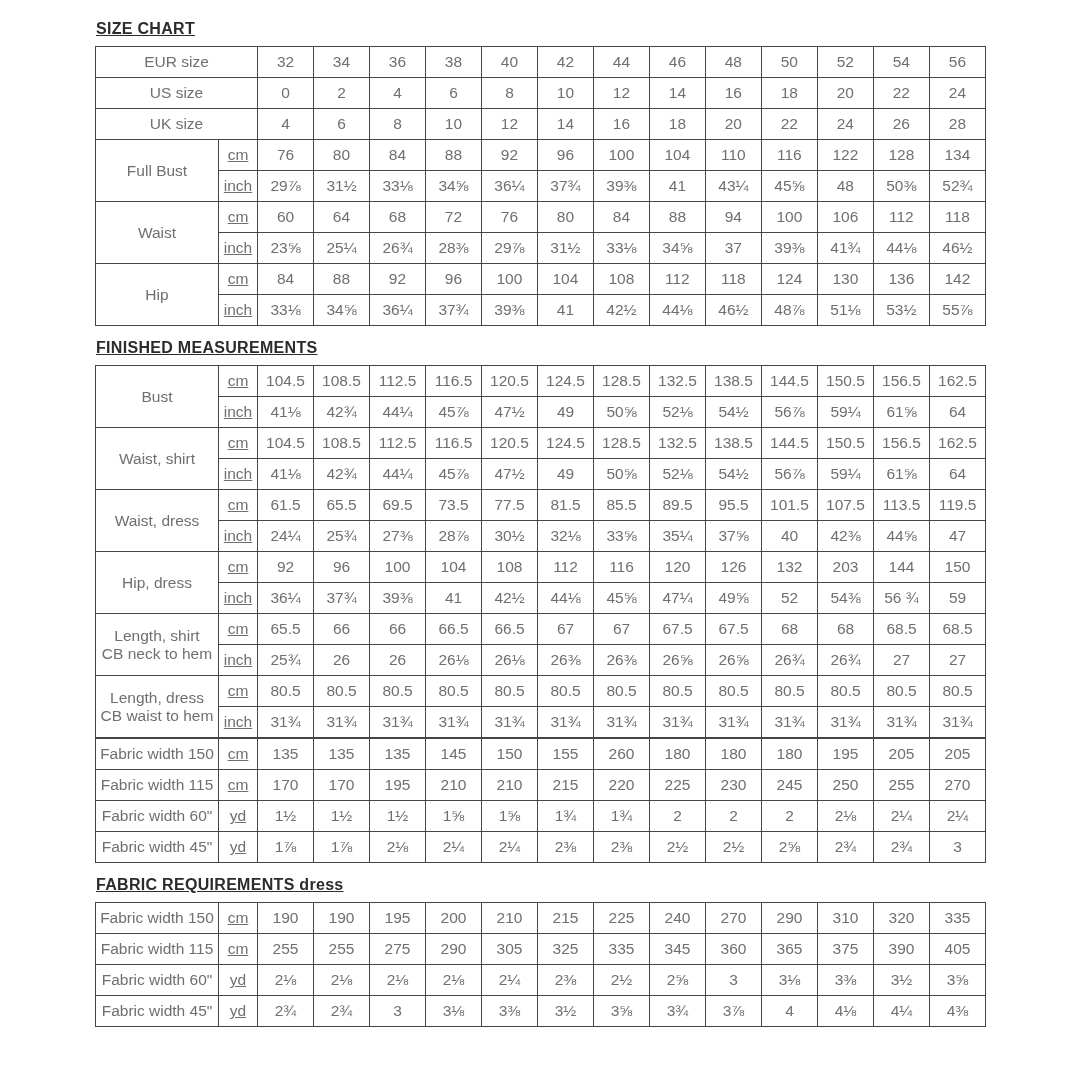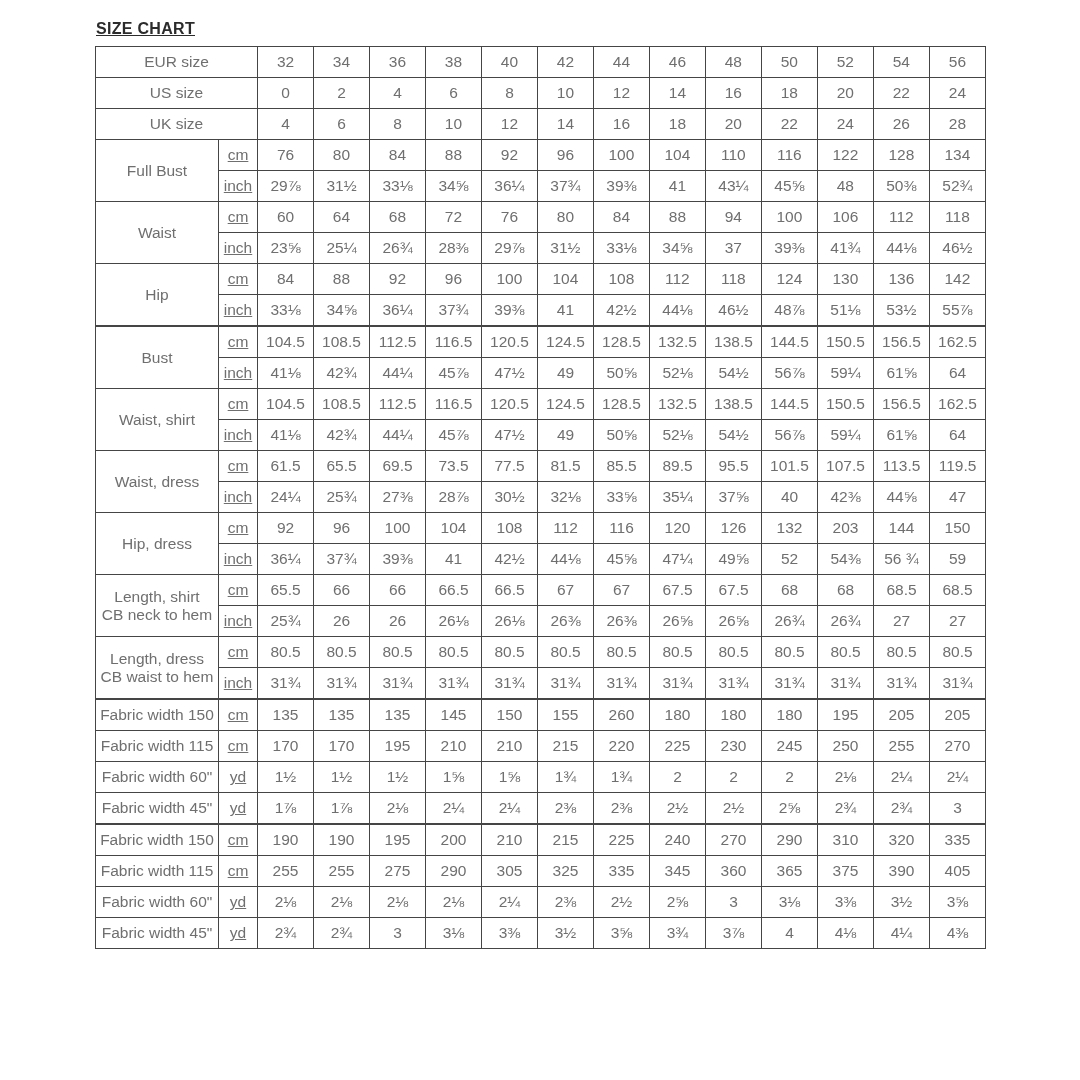--- a/index.html
+++ b/index.html
@@ -217,20 +217,21 @@
             <td class="value-cell">48⅞</td>
             <td class="value-cell">51⅛</td>
             <td class="value-cell">53½</td>
             <td class="value-cell">55⅞</td>
           </tr>
         </tbody>
       </table>
   </div>
 
   <div class="section">
+    <h2 class="section-title">FINISHED MEASUREMENTS</h2>
     <table class="size-table">
         <colgroup>
           <col class="c-label">
           <col class="c-unit">
           <col>
           <col>
           <col>
           <col>
           <col>
           <col>
@@ -537,20 +538,21 @@
             <td class="value-cell">2⅝</td>
             <td class="value-cell">2¾</td>
             <td class="value-cell">2¾</td>
             <td class="value-cell">3</td>
           </tr>
         </tbody>
       </table>
   </div>
 
   <div class="section">
+    <h2 class="section-title">FABRIC REQUIREMENTS dress</h2>
     <table class="size-table">
         <colgroup>
           <col class="c-label">
           <col class="c-unit">
           <col>
           <col>
           <col>
           <col>
           <col>
           <col>

